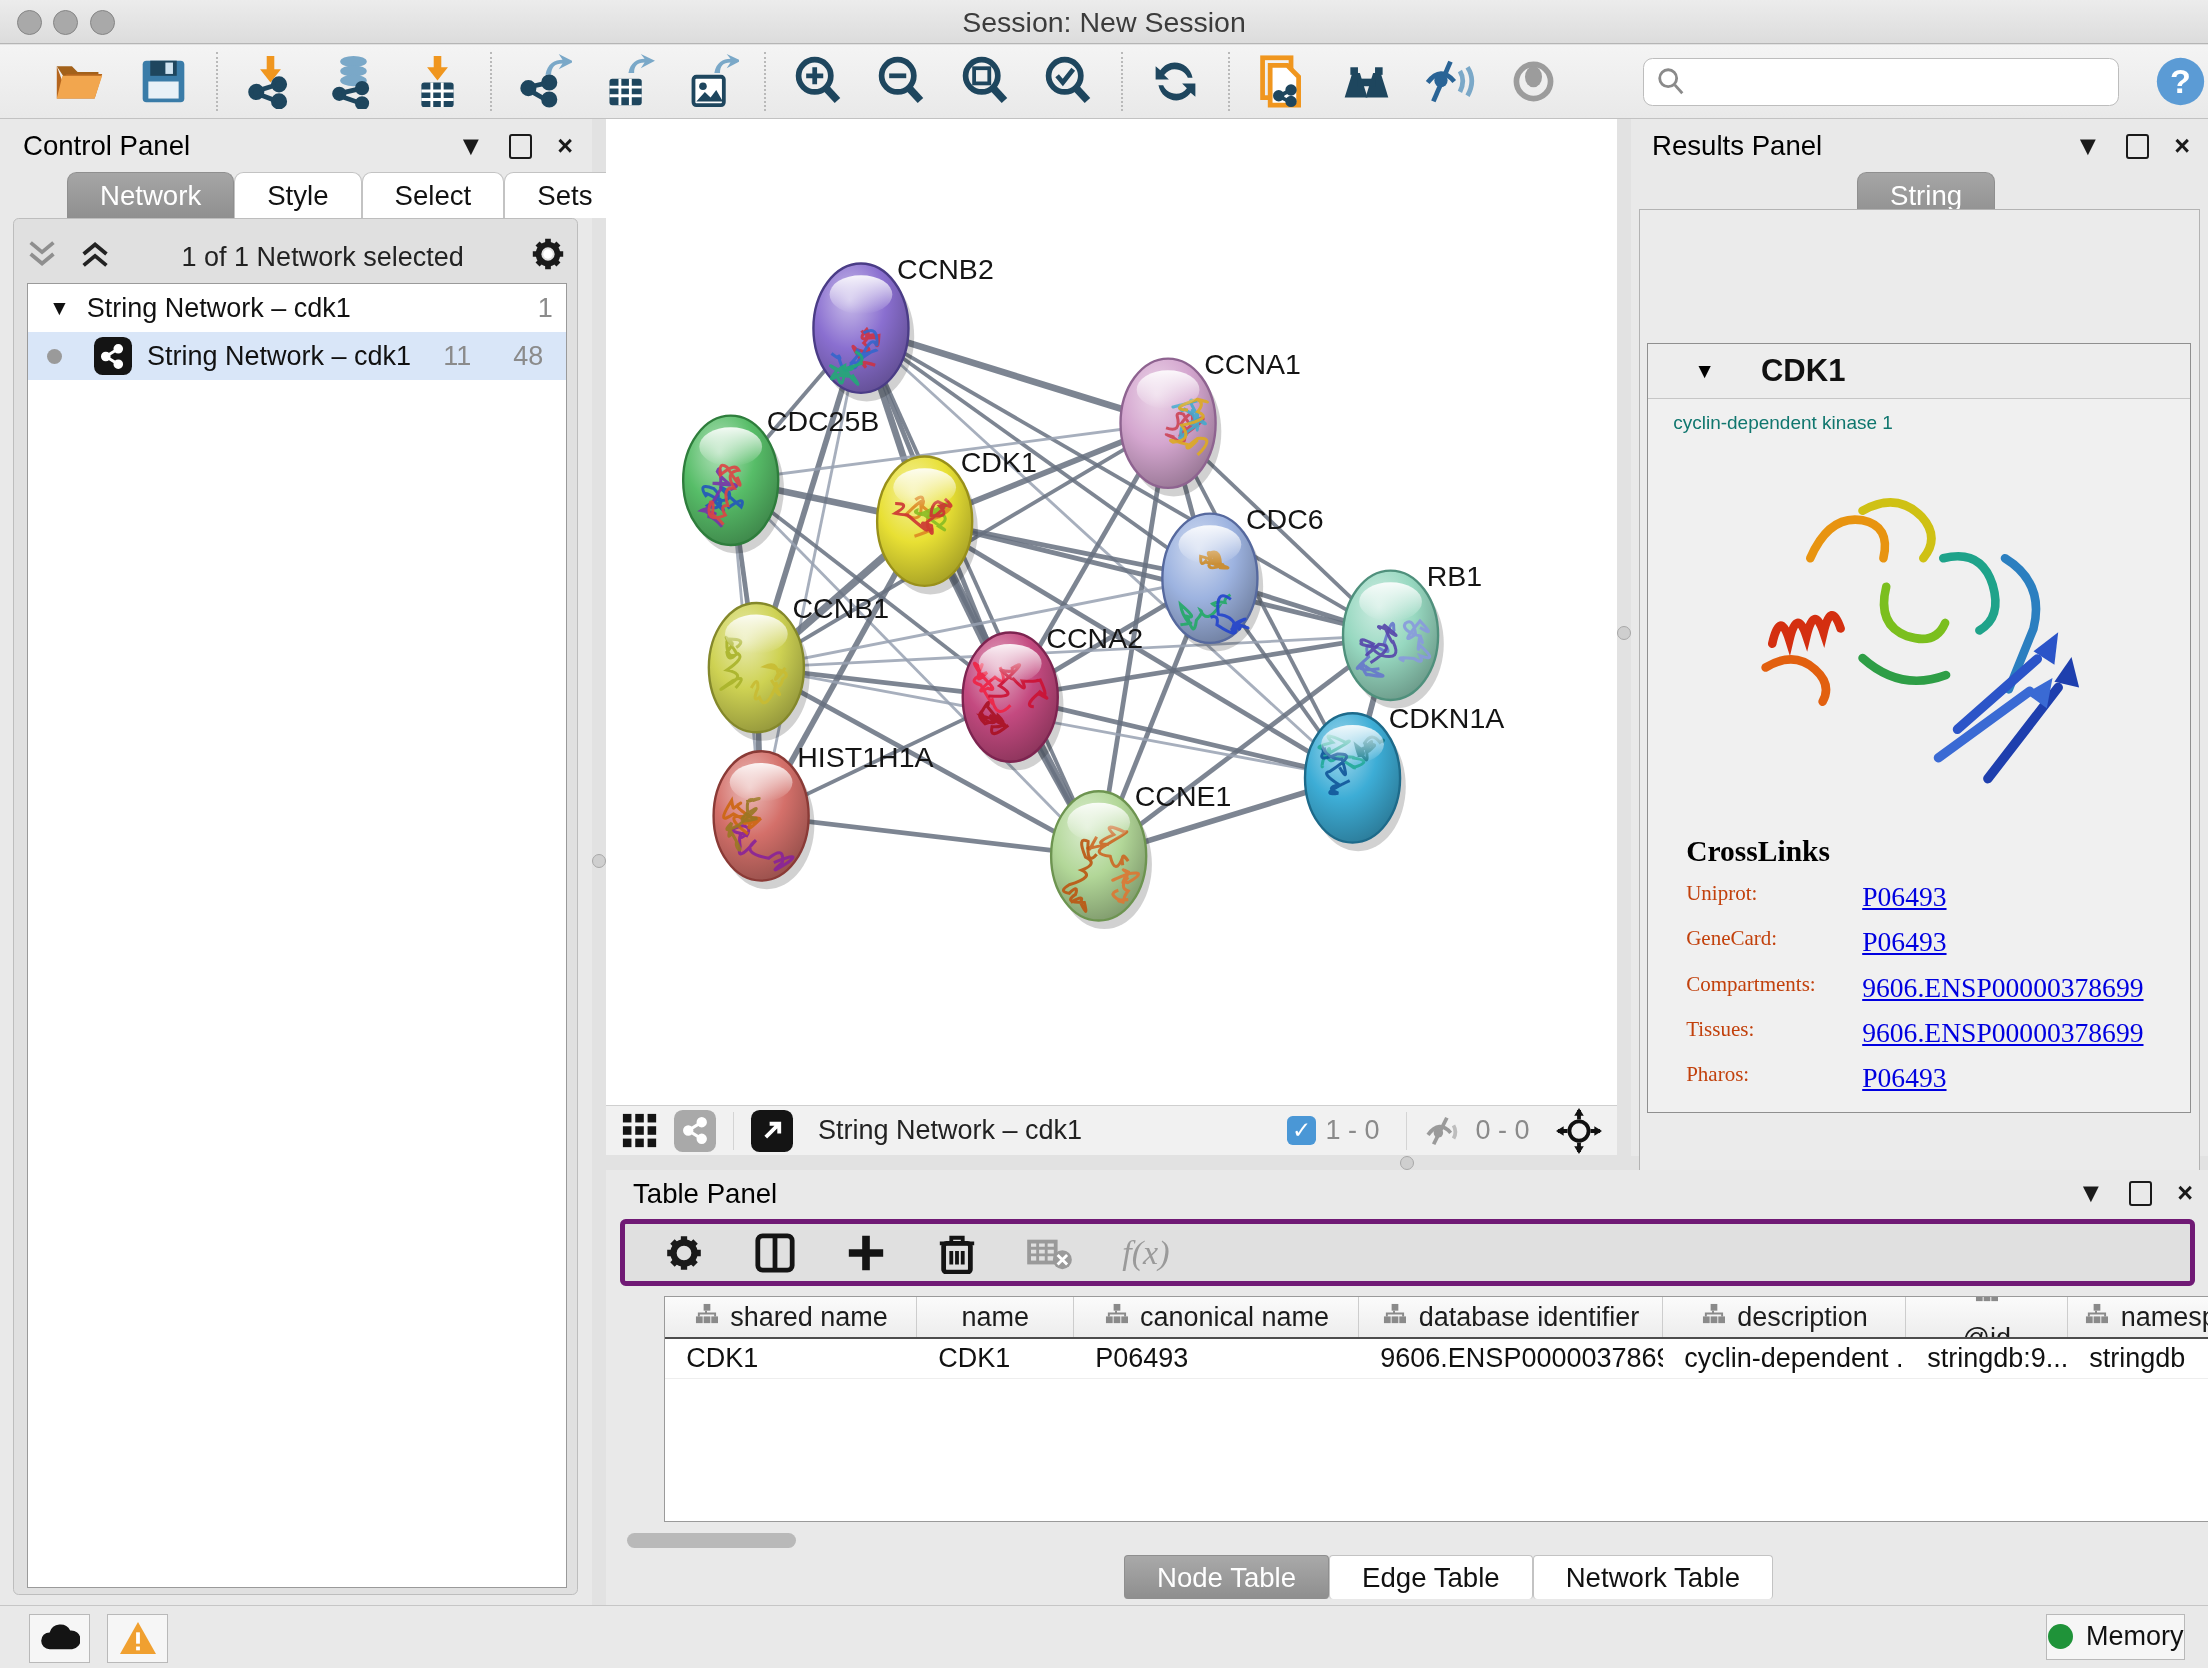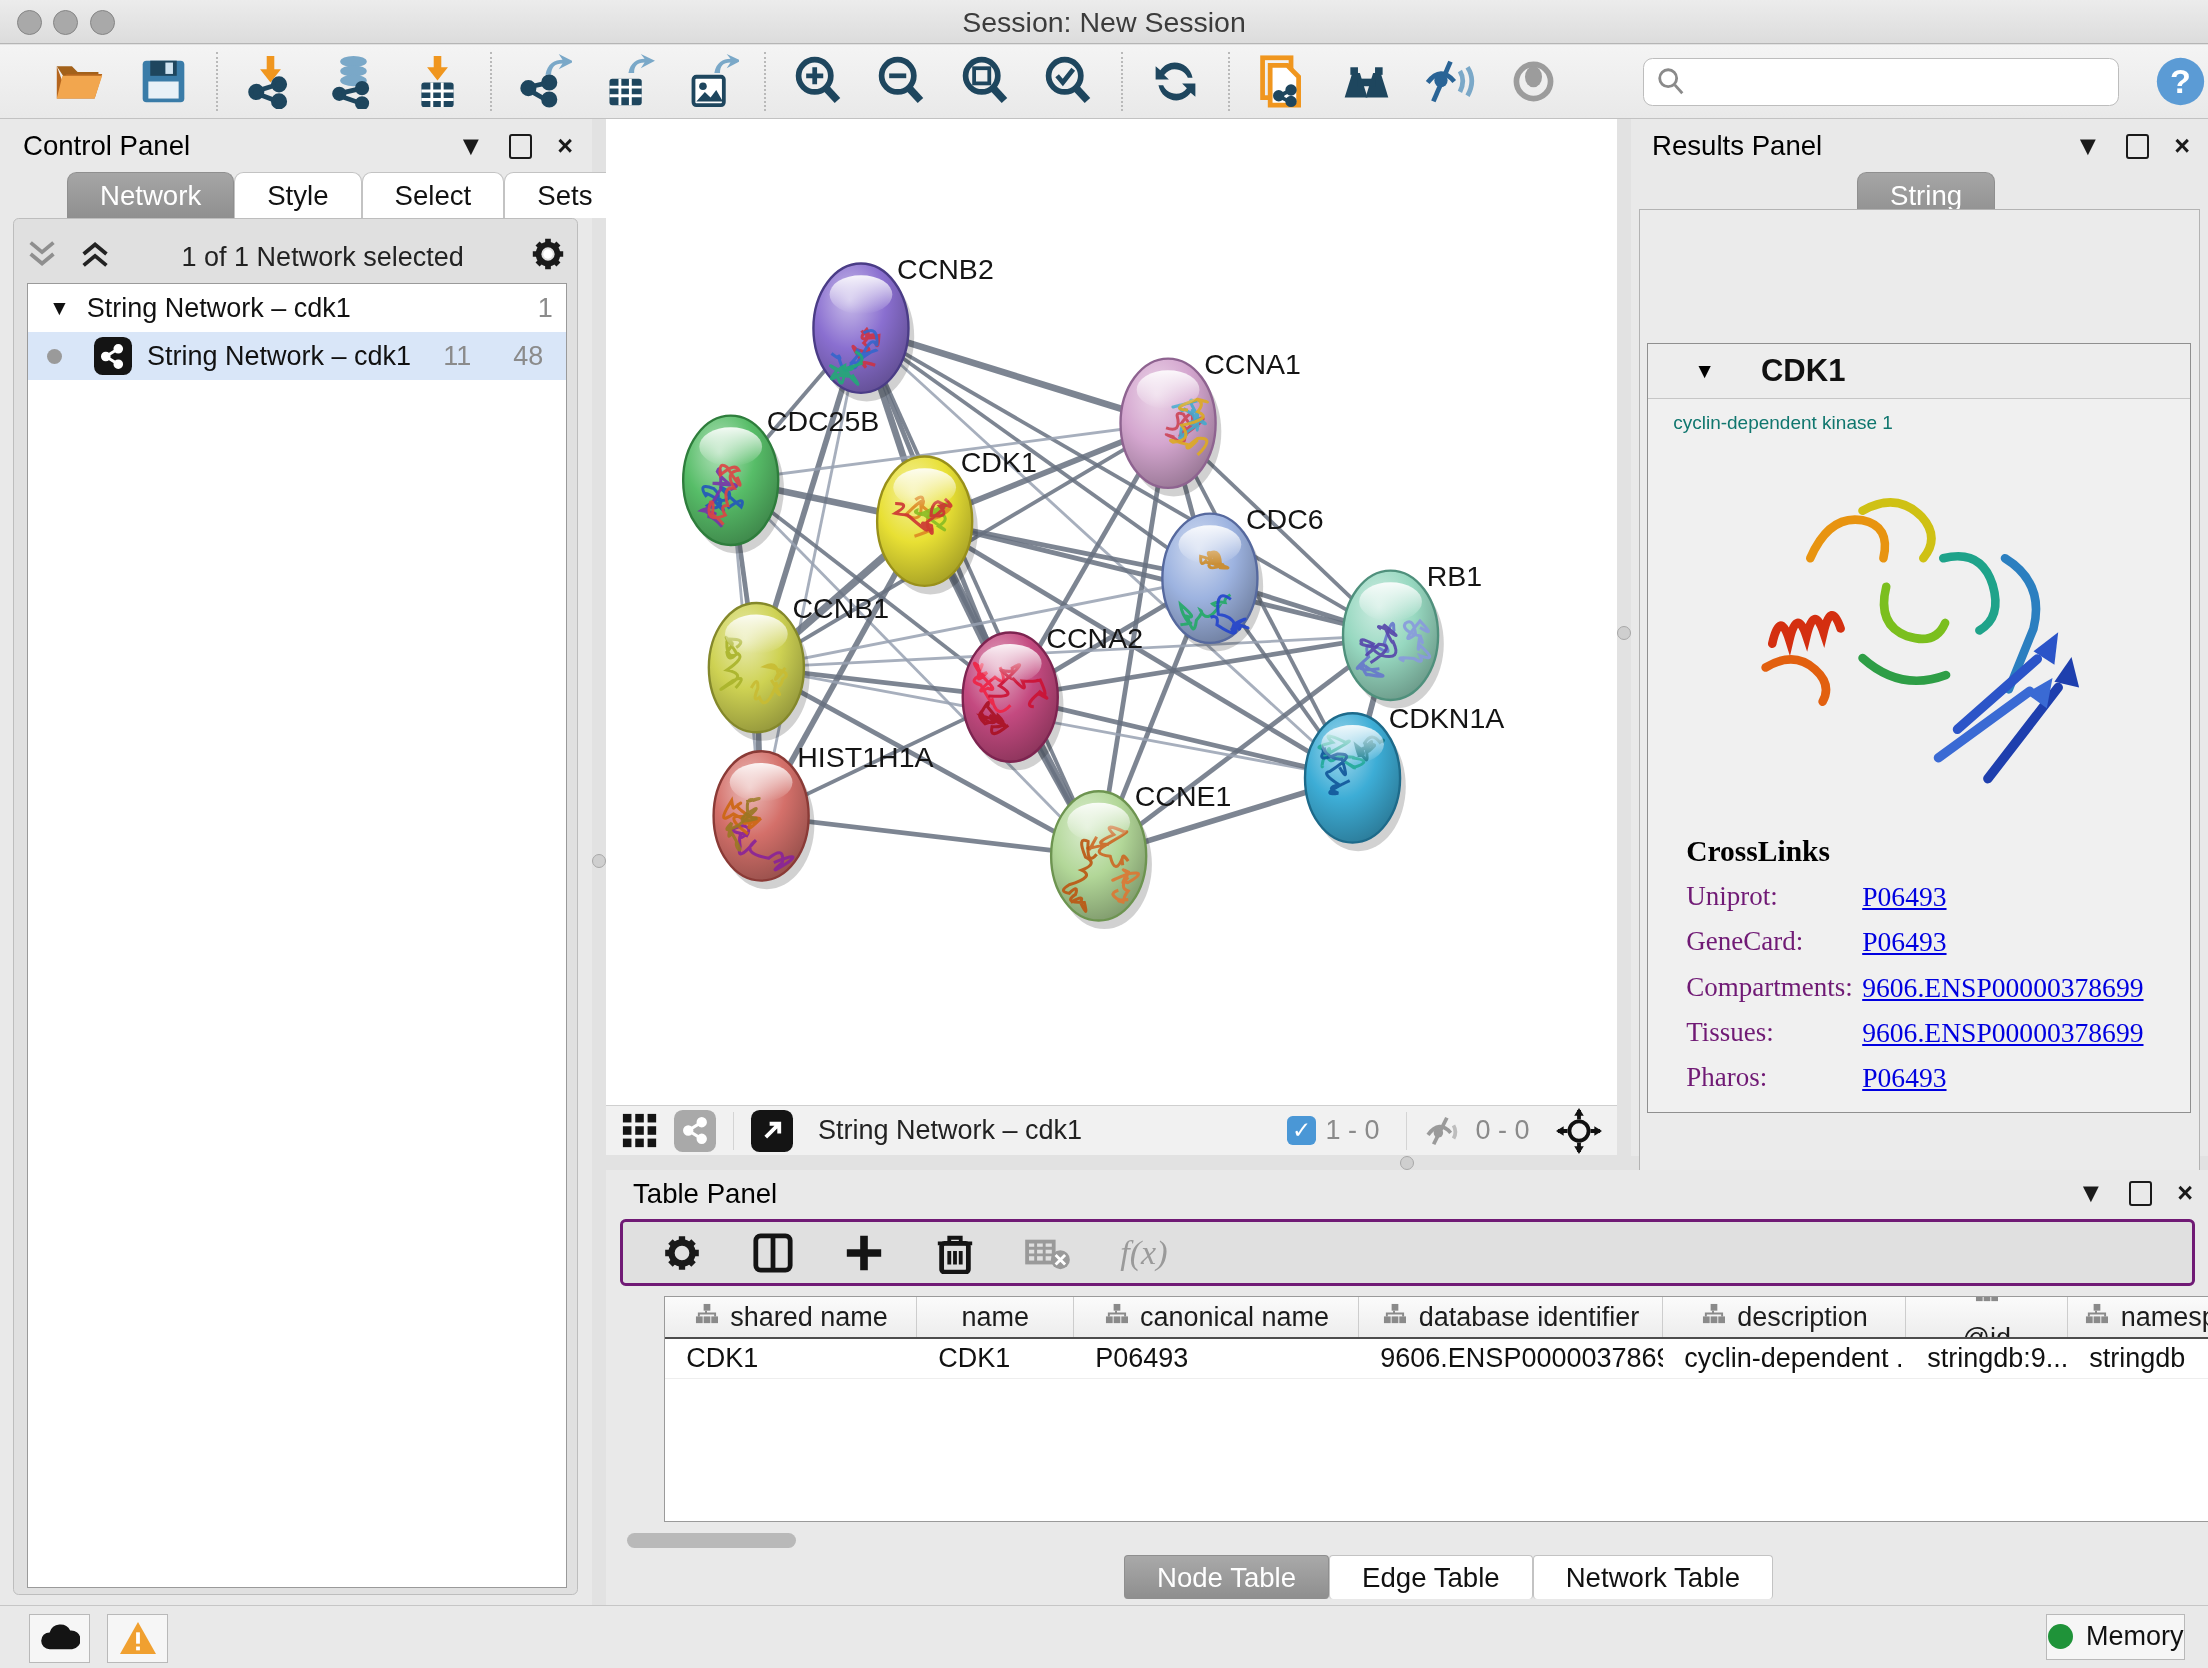--- a/index.html
+++ b/index.html
@@ -71,27 +71,27 @@
     display:flex; align-items:center; justify-content:center; gap:38px; }
   .rp-btn { height:46px; padding:0 32px; background:linear-gradient(#ffffff,#f2f2f2); border:1px solid #ababab;
     border-radius:8.6px; font-size:27.6px; color:#111; display:flex; align-items:center; }
   #rp-box2 { left:7.6px; top:133px; width:544px; height:770px; border:1.9px solid #8f8f8f; background:#f0f0f0; }
   #rp-sec-head { height:55px; border-bottom:1px solid #c6c6c6; display:flex; align-items:center; background:#ededed; }
   #rp-sec-title { font-size:31px; font-weight:bold; color:#111; margin-left:46px; }
   #rp-desc { font-size:19px; color:#0f766e; margin:13.3px 0 0 25px; }
   #crosslinks { margin:17px 0 0 38px; font-family:"Liberation Serif", serif; }
   #crosslinks-title { font-size:29.5px; font-weight:bold; color:#000; }
   .cl-row { display:flex; margin-top:13.3px; }
-  .cl-label { width:176px; font-size:27px; color:#701a75; }
+  .cl-label { width:176px; font-size:21px; color:#c2410c; }
   .cl-value { font-size:27.6px; color:#0000e0; text-decoration:underline; }
 
   
   #table-panel { left:606px; top:1170px; width:1603px; height:436px; background:#e9e9e9; }
   #tp-header { left:27px; top:7.6px; width:1560px; display:flex; justify-content:space-between; }
-  #tp-toolbar { left:14.3px; top:49px; width:1575px; height:67px; background:#e0e0e0; border:3px solid #701a75;
+  #tp-toolbar { left:14.3px; top:49px; width:1575px; height:67px; background:#e0e0e0; border:5px solid #701a75;
     border-radius:5.7px; display:flex; align-items:center; gap:49px; padding-left:38px; }
   #tp-table { left:14.3px; top:126px; width:1575px; height:226px; background:#fff; border:1px solid #9a9a9a; overflow:hidden;margin-left:44px; }
   #tp-thead { display:flex; height:42px; background:linear-gradient(#fbfbfb,#ededed); border-bottom:2.9px solid #4d4d4d; }
   .th { display:flex; align-items:center; justify-content:center; gap:11.4px; font-size:27px; color:#1c1c1c;
     border-right:1px solid #cdcdcd; flex:none; overflow:hidden; white-space:nowrap; }
   #tp-row { display:flex; height:40px; border-bottom:1px solid #eee; }
   .td { font-size:27px; color:#111; padding:3.8px 0 0 21px; flex:none; overflow:hidden; white-space:nowrap; }
   #tp-hscroll { left:21px; top:363px; width:380px; height:15px; }
   #tp-hscroll .thumb { width:169px; height:15px; border-radius:7.6px; background:#b9b9b9; }
   #tp-tabs { left:518px; top:385px; display:flex; }

